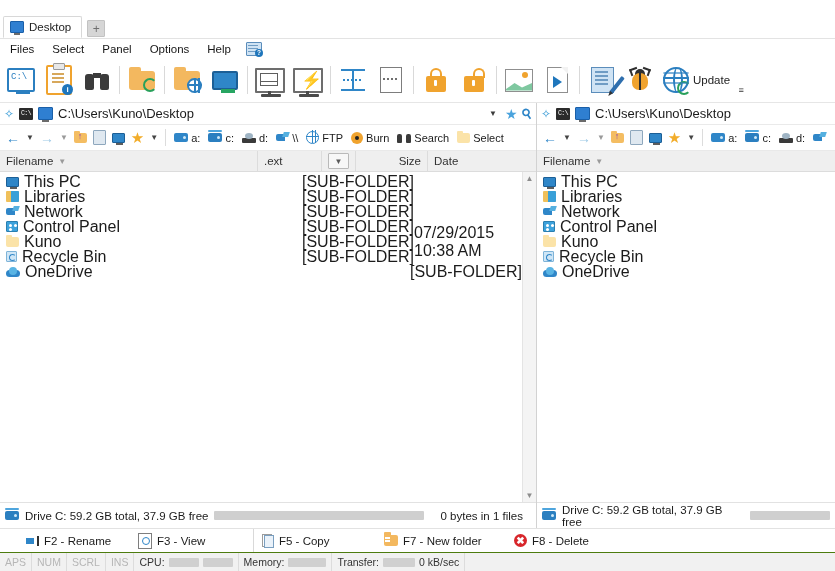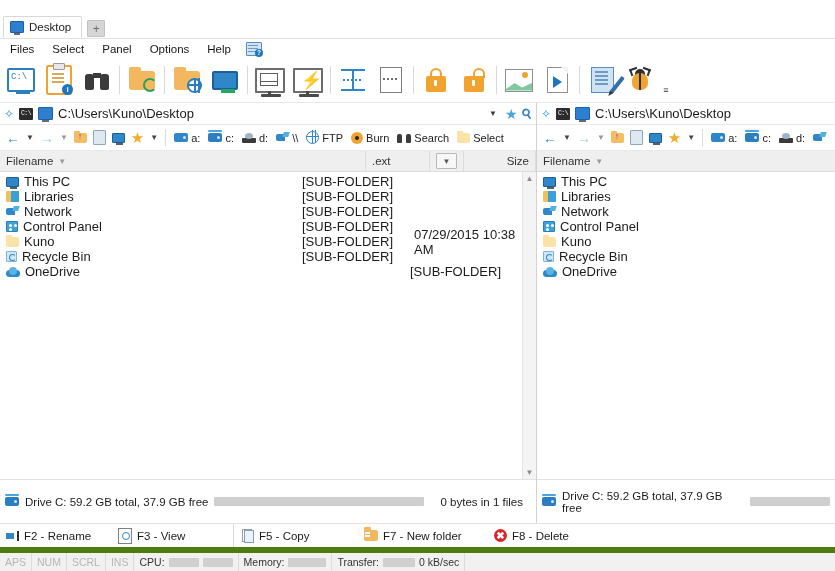--- a/index.html
+++ b/index.html
@@ -77,41 +77,41 @@
   .ch.name{flex:1 1 auto;}
   .ch.ext{width:64px;justify-content:flex-start;}
   .ch.pick{width:34px;justify-content:center;}
   .ch.pick .box{width:22px;height:14px;border:1px solid #b9b9b9;background:#f7f7f7;display:flex;align-items:center;justify-content:center;color:#5a5a5a;font-size:8px;border-radius:1px;}
   .ch.size{width:72px;justify-content:flex-end;}
   .ch.date{width:108px;justify-content:flex-start;border-right:none;}
 
   
   .listwrap{flex:1 1 auto;display:flex;min-height:0;background:#fff;}
   .list{flex:1 1 auto;overflow:hidden;padding-top:2px;}
-  .row{height:15px;display:flex;align-items:center;font-size:13px;color:#1b1b1b;}
+  .row{height:15px;display:flex;align-items:center;font-size:16px;color:#1b1b1b;}
   .row .nm{flex:1 1 auto;display:flex;align-items:center;gap:5px;padding-left:6px;min-width:0;}
   .row .nm span.t{white-space:nowrap;overflow:hidden;}
   .row .sz{width:112px;text-align:left;}
   .row .dt{width:108px;text-align:left;}
 
   
   .vscroll{width:13px;flex:0 0 13px;background:#f4f4f4;border-left:1px solid #e4e4e4;display:flex;flex-direction:column;justify-content:space-between;}
   .vsarr{height:13px;display:flex;align-items:center;justify-content:center;color:#8c8c8c;font-size:8px;}
 
   
-  .drvstat{height:19px;display:flex;align-items:center;gap:6px;padding:12px 5px;background:#fff;border-top:1px solid #e2e2e2;font-size:11.5px;color:#1b1b1b;}
+  .drvstat{height:19px;display:flex;align-items:center;gap:6px;padding:3px 5px;background:#fff;border-top:1px solid #e2e2e2;font-size:11.5px;color:#1b1b1b;}
   .drvstat .bar{height:9px;background:#cfcfcf;border-radius:1px;}
   .drvstat .cnt{margin-left:auto;padding-right:8px;}
 
   
-  .fkeys{height:23px;flex:0 0 auto;display:flex;align-items:flex-end;background:#fff;border-top:1px solid #e2e2e2;}
+  .fkeys{height:23px;flex:0 0 auto;display:flex;align-items:flex-end;background:#fff;border-top:1px solid #e2e2e2;padding-left:20px;}
   .fk{display:flex;align-items:center;gap:5px;font-size:11.5px;color:#1b1b1b;height:23px;}
 
   
-  .status{height:18px;flex:0 0 auto;display:flex;align-items:flex-start;background:#f1f1f1;border-top:6px solid #4d7c0f;font-size:10.5px;color:#333;}
+  .status{height:18px;flex:0 0 auto;display:flex;align-items:flex-start;background:#f1f1f1;border-top:1px solid #4d7c0f;font-size:10.5px;color:#333;}
   .sseg{display:flex;align-items:center;gap:4px;height:18px;padding:0 5px;border-right:1px solid #dcdcdc;white-space:nowrap;}
   .sseg.off{color:#b6b6b6;}
   .sseg.last{border-right:none;}
   .meter{height:9px;background:#d0d0d0;border-radius:1px;}
   .meter.sm{width:30px;}
 
   
   .ic{position:relative;display:inline-block;flex:0 0 auto;}
   .folder{width:13px;height:10px;background:#f4bd62;border-radius:1px 2px 2px 2px;position:relative;}
   .folder:before{content:"";position:absolute;left:0;top:-2px;width:6px;height:3px;background:#f4bd62;border-radius:1px 1px 0 0;}
@@ -343,20 +343,26 @@
       </span>
     </div>
     <div class="tbtn">
       <span class="ic bug">
         <span class="ant"></span>
           <span class="ant2"></span>
           <span class="head"></span>
           <span class="body"></span>
       </span>
     </div>
+    <div class="updbtn">
+      <span class="ic upglobe">
+          <span class="upref"></span>
+        </span>
+      <span class="updlabel">Update</span>
+    </div>
     <div class="tb-more">≡</div>
   </div>
 
   <div class="panels">
 
     <div class="panel left">
 
       <div class="addr">
         <span class="star">✧</span>
         <span class="cmdbox">C:\</span>
@@ -433,20 +439,23 @@
           <span class="sortmark">▼</span>
         </div>
         <div class="ch ext">
           <span>.ext</span>
         </div>
         <div class="ch pick">
           <span class="box">▼</span>
         </div>
         <div class="ch size">
           <span>Size</span>
+        </div>
+        <div class="ch date">
+          <span>Date</span>
         </div>
       </div>
 
       <div class="listwrap">
         <div class="list">
 
           <div class="row">
             <span class="nm">
                 <span class="ic monitor"></span>
                 <span class="t">This PC</span>

